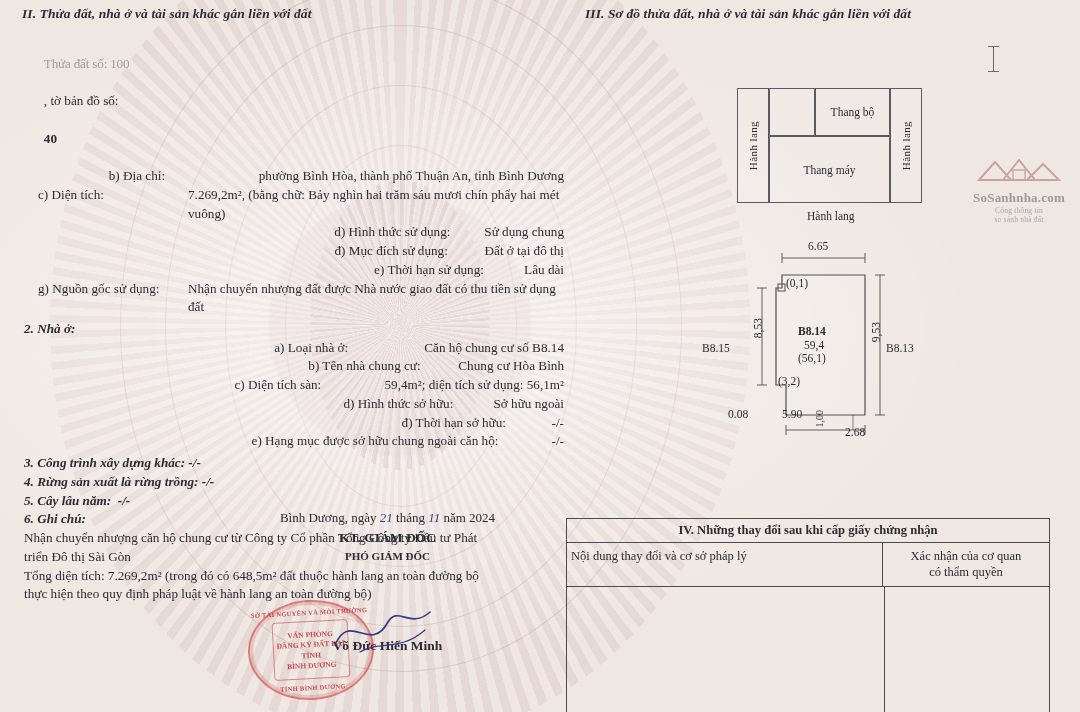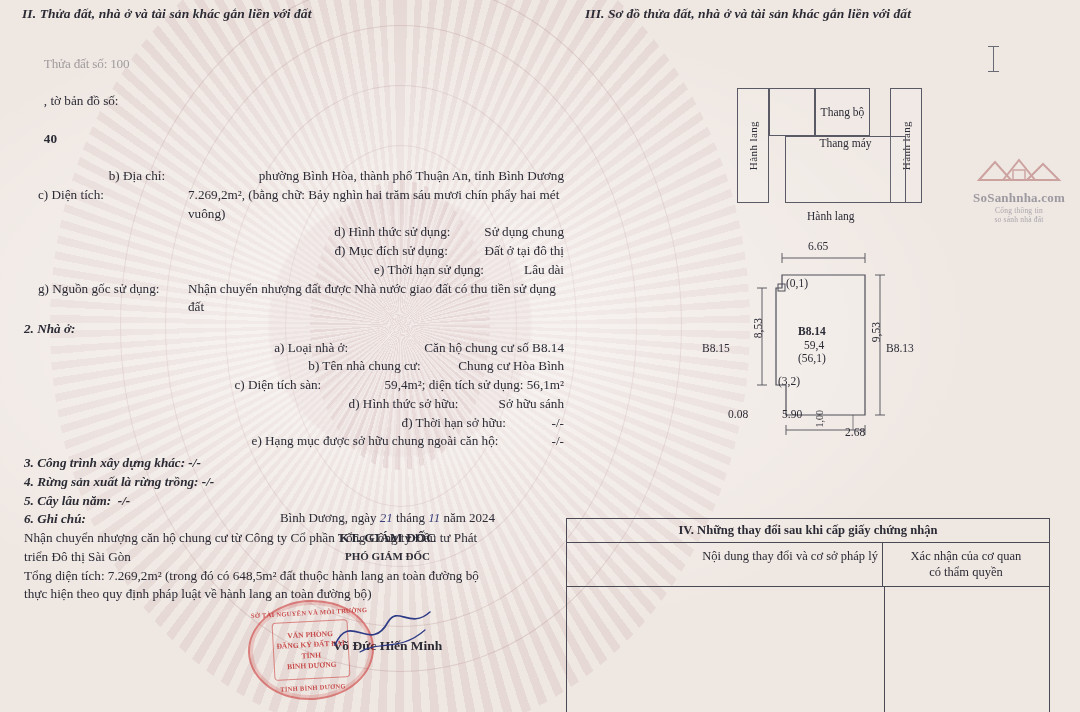--- a/index.html
+++ b/index.html
@@ -250,21 +250,21 @@
     font-weight: bold;
     padding: 4px 2px;
     font-size: 12.6px;
   }
   #table-iv .t-sub {
     display: flex;
     border-bottom: 1px solid #4a4a55;
   }
   #table-iv .t-sub .c1 {
     flex: 1 1 66%;
-    text-align: right;
+    text-align: left;
     padding: 6px 4px;
     border-right: 1px solid #4a4a55;
   }
   #table-iv .t-sub .c2 {
     flex: 1 1 34%;
     text-align: center;
     padding: 6px 4px;
     line-height: 1.25;
   }
   #table-iv .t-body {
@@ -348,21 +348,21 @@
       <span class="val">Chung cư Hòa Bình</span>
     </div>
 
     <div class="ln ind1 row-flex">
       <span class="k">c) Diện tích sàn:</span>
       <span class="val">59,4m²; diện tích sử dụng: 56,1m²</span>
     </div>
 
     <div class="ln ind1 row-flex">
       <span class="k">d) Hình thức sở hữu:</span>
-      <span class="val">Sở hữu sánh</span>
+      <span class="val">Sở hữu ngoài</span>
     </div>
 
     <div class="ln ind1 row-flex">
       <span class="k">đ) Thời hạn sở hữu:</span>
       <span class="val">-/-</span>
     </div>
 
     <div class="ln ind1 row-flex">
       <span class="k" style="width:300px">e) Hạng mục được sở hữu chung ngoài căn hộ:</span>
       <span class="val">-/-</span>
@@ -411,25 +411,25 @@
   <div id="plan-top">
 
     <div class="plan-box" style="left:0; top:0; width:32px; height:115px; display:flex;align-items:center;justify-content:center;">
       <span class="vtext">Hành lang</span>
     </div>
 
     <div class="plan-box" style="left:153px; top:0; width:32px; height:115px; display:flex;align-items:center;justify-content:center;">
       <span class="vtext">Hành lang</span>
     </div>
 
-    <div class="plan-box" style="left:78px; top:0; width:55px; height:48px; display:flex;align-items:center;justify-content:center;">
+    <div class="plan-box" style="left:78px; top:0; width:75px; height:48px; display:flex;align-items:center;justify-content:center;">
       <span style="font-size:11.5px">Thang bộ</span>
     </div>
 
-    <div class="plan-box" style="left:48px; top:48px; width:121px; height:67px; display:flex;align-items:flex-start;justify-content:center;">
+    <div class="plan-box" style="left:32px; top:48px; width:121px; height:67px; display:flex;align-items:center;justify-content:center;">
       <span style="font-size:11.5px">Thang máy</span>
     </div>
 
     <div class="plan-box" style="left:32px; top:0; width:46px; height:48px;"></div>
 
     <div class="plan-lbl" style="left:70px; top:122px;">Hành lang</div>
   </div>
 
   <div id="plan-unit">
     <svg width="380" height="210" viewBox="0 0 380 210">

